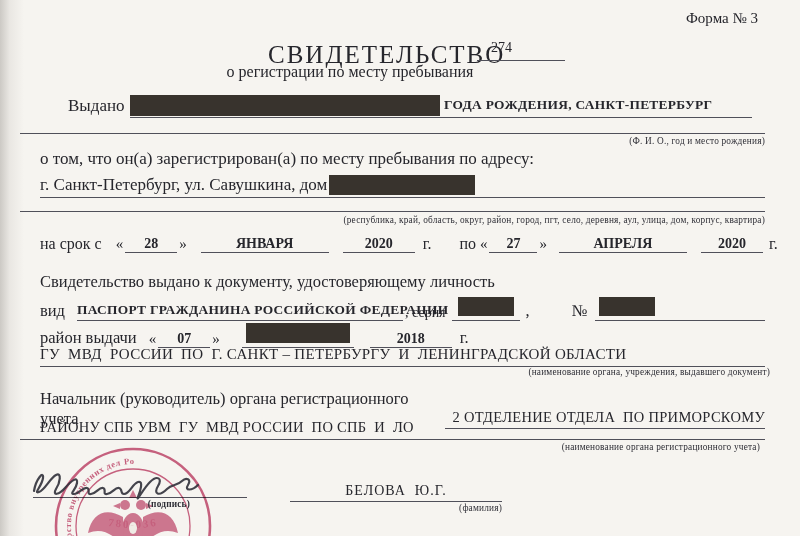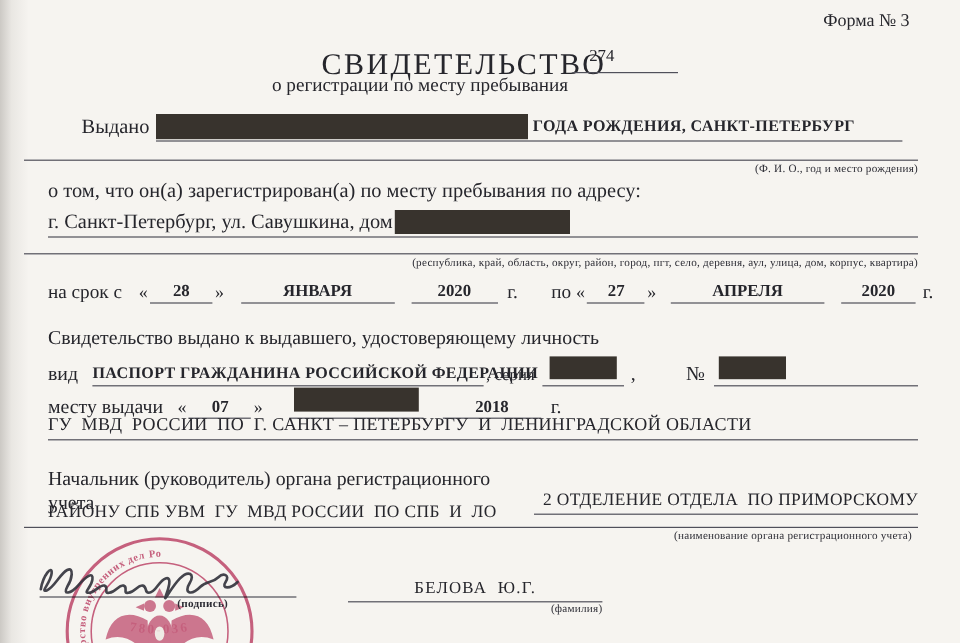--- a/index.html
+++ b/index.html
@@ -66,43 +66,44 @@
     <span style="font-size:16px; margin-left:8px;">г.</span>
     <span style="font-size:16px; margin-left:28px;">по</span>
     <span class="qt" style="margin-left:4px;">«</span>
     <span class="u dval" style="width:48px; margin-left:2px;">27</span>
     <span class="qt" style="margin-left:2px;">»</span>
     <span class="u dval" style="width:128px; margin-left:12px;">АПРЕЛЯ</span>
     <span class="u dval" style="width:62px; margin-left:14px;">2020</span>
     <span style="font-size:16px; margin-left:6px;">г.</span>
   </div>
 
-  <div class="abs" style="left:40px; top:272px; font-size:16.5px;">Свидетельство выдано к выдавшего, удостоверяющему личность</div>
+  <div class="abs" style="left:40px; top:272px; font-size:16.5px;">Свидетельство выдано к документу, удостоверяющему личность</div>
 
   <div class="abs flexline" style="left:40px; top:297px; width:725px;">
     <span style="font-size:16.5px;">вид</span>
     <span class="u bval" style="width:326px; margin-left:12px; text-align:center; padding-bottom:2px;">ПАСПОРТ ГРАЖДАНИНА РОССИЙСКОЙ ФЕДЕРАЦИИ</span>
     <span style="font-size:14px; margin-left:2px;">, серия</span>
     <span class="u" style="width:68px; margin-left:6px; text-align:center;"><span class="redact" style="width:56px; height:19px;"></span></span>
     <span style="font-size:16.5px; margin-left:6px;">,</span>
     <span style="font-size:16.5px; margin-left:42px;">№</span>
     <span class="u" style="flex:1; margin-left:8px;"><span class="redact" style="width:56px; height:19px; margin-left:4px;"></span></span>
   </div>
 
   <div class="abs flexline" style="left:40px; top:323px;">
-    <span style="font-size:16.5px;">месту выдачи</span>
+    <span style="font-size:16.5px;">район выдачи</span>
     <span class="qt" style="margin-left:12px;">«</span>
     <span class="u dval" style="width:52px; margin-left:2px;">07</span>
     <span class="qt" style="margin-left:2px;">»</span>
     <span class="u" style="width:112px; margin-left:22px; text-align:center;"><span class="redact" style="width:104px; height:20px;"></span></span>
     <span class="u dval" style="width:82px; margin-left:16px;">2018</span>
     <span style="font-size:16.5px; margin-left:8px;">г.</span>
   </div>
 
   <div class="abs u caps" style="left:40px; top:346px; width:725px; font-size:15px; padding-bottom:3px;">ГУ  МВД  РОССИИ  ПО  Г. САНКТ – ПЕТЕРБУРГУ  И  ЛЕНИНГРАДСКОЙ ОБЛАСТИ</div>
+  <div class="abs cap" style="left:100px; top:367px; width:670px;">(наименование органа, учреждения, выдавшего документ)</div>
 
   <div class="abs flexline" style="left:40px; top:389px; width:725px;">
     <span style="font-size:16.5px;">Начальник (руководитель) органа регистрационного учета</span>
     <span class="u caps" style="flex:1; font-size:14.5px; padding-left:8px; padding-bottom:2px;">2 ОТДЕЛЕНИЕ ОТДЕЛА  ПО ПРИМОРСКОМУ</span>
   </div>
   <div class="abs u caps" style="left:20px; top:419px; width:745px; font-size:14.5px; padding-left:20px; padding-bottom:3px;">РАЙОНУ СПБ УВМ  ГУ  МВД РОССИИ  ПО СПБ  И  ЛО</div>
   <div class="abs cap" style="left:40px; top:442px; width:720px;">(наименование органа регистрационного учета)</div>
 
   <svg class="stamp-svg" width="170" height="170" viewBox="0 0 170 170">
     <g fill="none" stroke="#c2426a">

